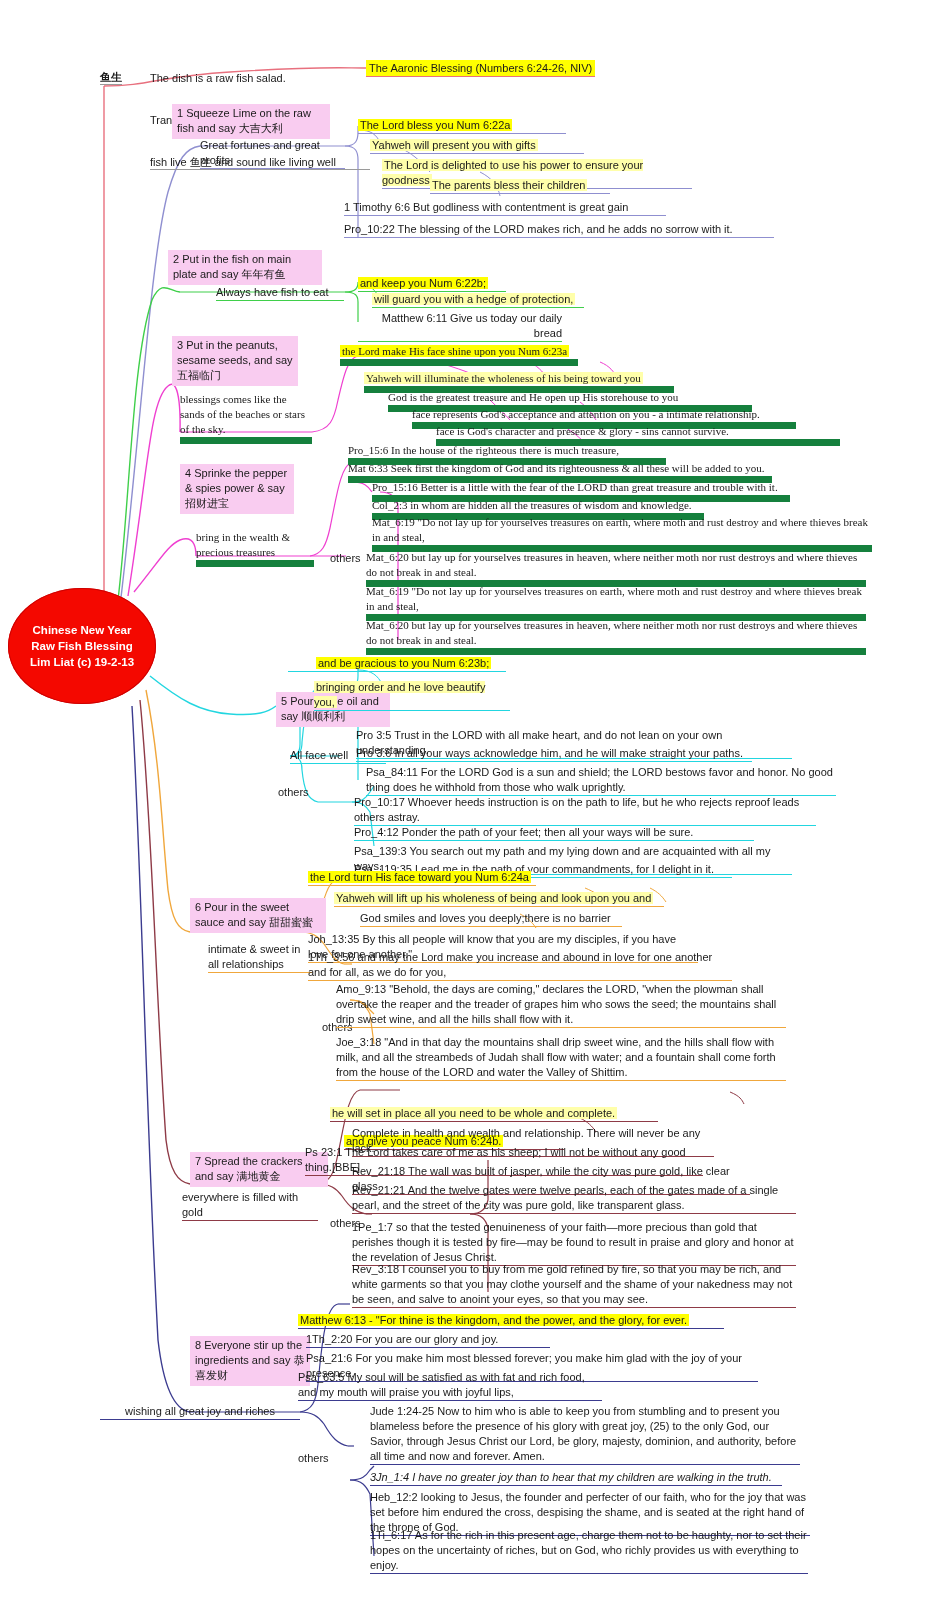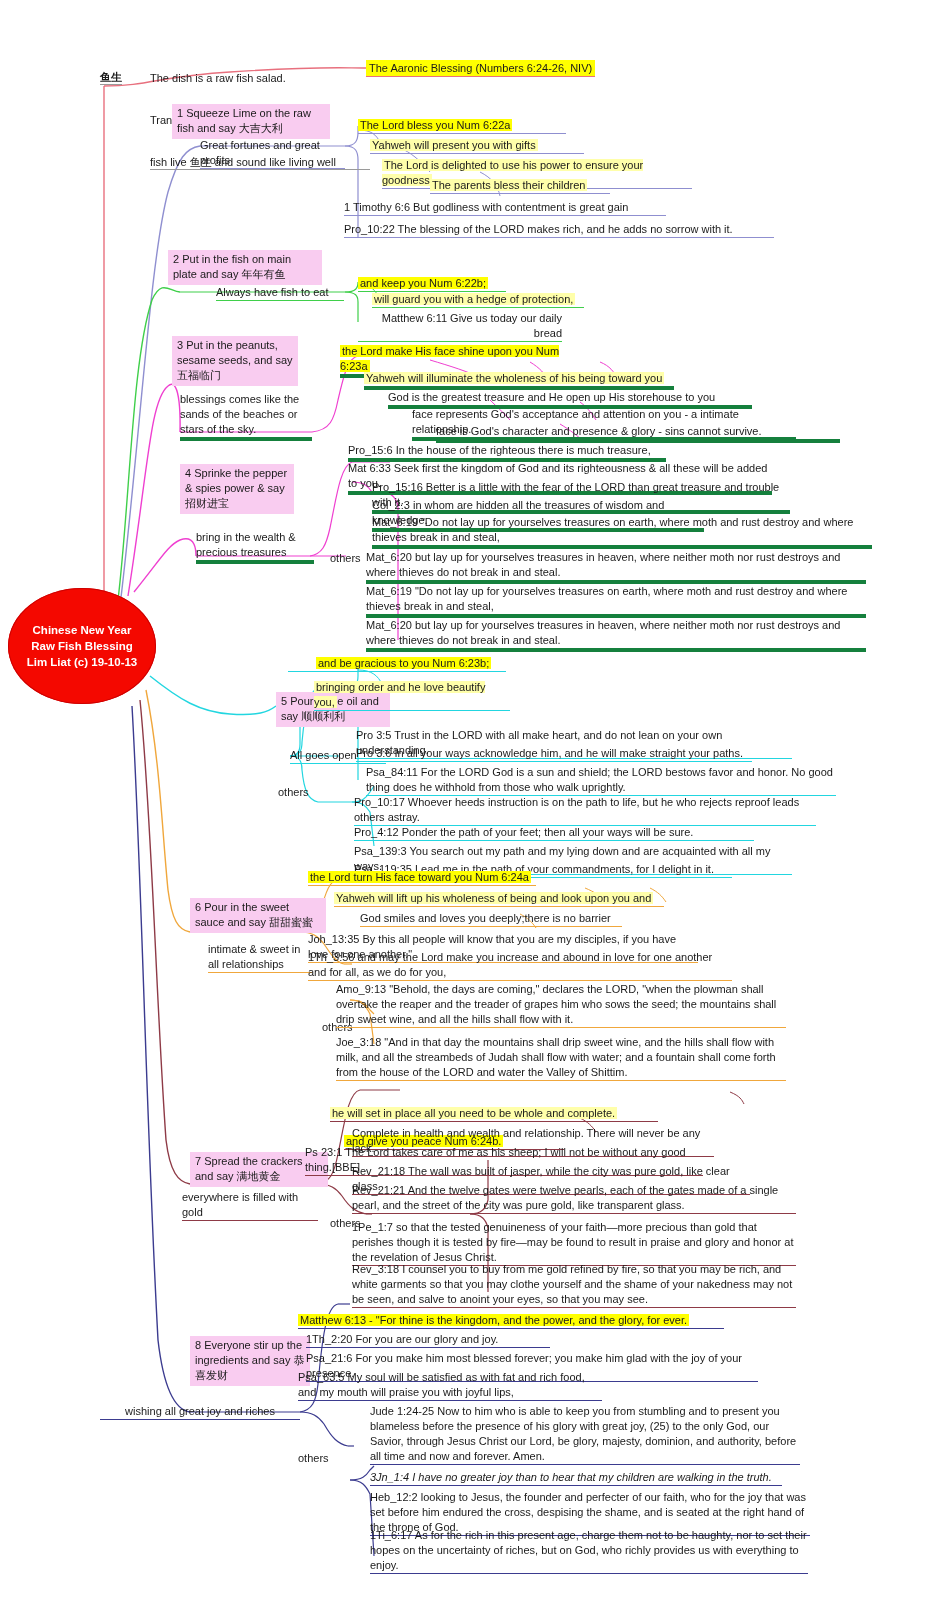--- a/index.html
+++ b/index.html
@@ -28,21 +28,21 @@
 
   .hl{display:inline;padding:0 2px;}
 
   .others{position:absolute;font-size:11px;color:#222;}
 
   .txt{position:absolute;font-size:11px;line-height:15px;color:#1a1a1a;}
 
   .ul-red{border-bottom:1px solid #e8707e;}
   .ul-blue{border-bottom:1px solid #8f8fd0;}
   .ul-green{border-bottom:1px solid #3fcf4a;}
-  .ul-mag{border-bottom:4px solid #15803d;}
+  .ul-mag{border-bottom:7px solid #15803d;font-family:Liberation Serif, serif;}
   .ul-cyan{border-bottom:1px solid #22d6e0;}
   .ul-org{border-bottom:1px solid #f0a73c;}
   .ul-dkred{border-bottom:1px solid #8e3a46;}
   .ul-navy{border-bottom:1px solid #3b3b8f;}
   .ul-gray{border-bottom:1px solid #9a9a9a;}
 </style>
 </head>
 <body>
 
 <div id="page">
@@ -126,21 +126,21 @@
     <path d="M338,1304 L350,1304" stroke="#3b3b8f" stroke-width="1.2" fill="none"></path>
     <path d="M300,1412 C312,1412 318,1416 324,1424 C332,1438 338,1444 348,1446" stroke="#3b3b8f" stroke-width="1.2" fill="none"></path>
     <path d="M348,1446 L354,1446" stroke="#3b3b8f" stroke-width="1.2" fill="none"></path>
     <path d="M350,1480 C362,1480 366,1476 370,1470 L374,1466" stroke="#3b3b8f" stroke-width="1.2" fill="none"></path>
     <path d="M350,1480 C362,1480 366,1486 370,1494 L374,1556" stroke="#3b3b8f" stroke-width="1.2" fill="none"></path>
   </svg>
 
   <div id="center">
     <span>Chinese New Year</span>
     <span>Raw Fish Blessing</span>
-    <span>Lim Liat (c) 19-10-13</span>
+    <span>Lim Liat (c) 19-2-13</span>
   </div>
 
   <div class="node ul-gray" style="left:100px;top:70px;font-size:11px;font-weight:bold;">鱼生</div>
 
   <div class="node" style="left:150px;top:43px;width:220px;">
     <div>The dish is a raw fish salad.</div>
     <div>Transposing raw fish 生鱼 becomes</div>
     <div class="ul-gray">fish live 鱼生 and sound like living well</div>
   </div>
 
@@ -182,21 +182,21 @@
       <div class="txt ul-mag" style="left: 348px; top: 443px; width: 318px;">Pro_15:6  In the house of the righteous there is much treasure,</div>
       <div class="txt ul-mag" style="left: 348px; top: 461px; width: 424px;">Mat 6:33 Seek first the kingdom of God and its righteousness &amp; all these will be added to you.</div>
       <div class="txt ul-mag" style="left: 372px; top: 480px; width: 418px;">Pro_15:16  Better is a little with the fear of the LORD than great treasure and trouble with it.</div>
       <div class="txt ul-mag" style="left: 372px; top: 498px; width: 332px;">Col_2:3  in whom are hidden all the treasures of wisdom and knowledge.</div>
       <div class="txt ul-mag" style="left: 372px; top: 515px; width: 500px;">Mat_6:19  "Do not lay up for yourselves treasures on earth, where moth and rust destroy and where thieves break in and steal,</div>
       <div class="txt ul-mag" style="left: 366px; top: 550px; width: 500px;">Mat_6:20  but lay up for yourselves treasures in heaven, where neither moth nor rust destroys and where thieves do not break in and steal.</div>
       <div class="txt ul-mag" style="left: 366px; top: 584px; width: 500px;">Mat_6:19  "Do not lay up for yourselves treasures on earth, where moth and rust destroy and where thieves break in and steal,</div>
       <div class="txt ul-mag" style="left: 366px; top: 618px; width: 500px;">Mat_6:20  but lay up for yourselves treasures in heaven, where neither moth nor rust destroys and where thieves do not break in and steal.</div>
       <div class="pinkbox" style="left: 276px; top: 692px; width: 104px;">5 Pour in the oil
 and say 顺顺利利</div>
-      <div class="txt ul-cyan" style="left: 290px; top: 748px; width: 96px;">All goes open</div>
+      <div class="txt ul-cyan" style="left: 290px; top: 748px; width: 96px;">All face well</div>
       <div class="others" style="left: 278px; top: 786px;">others</div>
       <div class="txt ul-cyan" style="left: 288px; top: 656px; width: 190px; padding-left: 28px;"><span class="hl yellow">and be gracious to you Num 6:23b;</span></div>
       <div class="txt ul-cyan" style="left: 314px; top: 680px; width: 196px;"><span class="hl ylight">bringing order and he love beautify you,</span></div>
       <div class="txt ul-cyan" style="left: 356px; top: 728px; width: 436px;">Pro 3:5  Trust in the LORD with all make heart, and do not lean on your own understanding.</div>
       <div class="txt ul-cyan" style="left: 356px; top: 746px; width: 396px;">Pro 3:6  In all your ways acknowledge him, and he will make straight your paths.</div>
       <div class="txt ul-cyan" style="left: 366px; top: 765px; width: 470px;">Psa_84:11  For the LORD God is a sun and shield; the LORD bestows favor and honor. No good thing does he withhold from those who walk uprightly.</div>
       <div class="txt ul-cyan" style="left: 354px; top: 795px; width: 462px;">Pro_10:17  Whoever heeds instruction is on the path to life, but he who rejects reproof leads others astray.</div>
       <div class="txt ul-cyan" style="left: 354px; top: 825px; width: 400px;">Pro_4:12  Ponder the path of your feet; then all your ways will be sure.</div>
       <div class="txt ul-cyan" style="left: 354px; top: 844px; width: 438px;">Psa_139:3  You search out my path and my lying down and are acquainted with all my ways.</div>
       <div class="txt ul-cyan" style="left: 354px; top: 862px; width: 378px;">Psa_119:35  Lead me in the path of your commandments, for I delight in it.</div>

